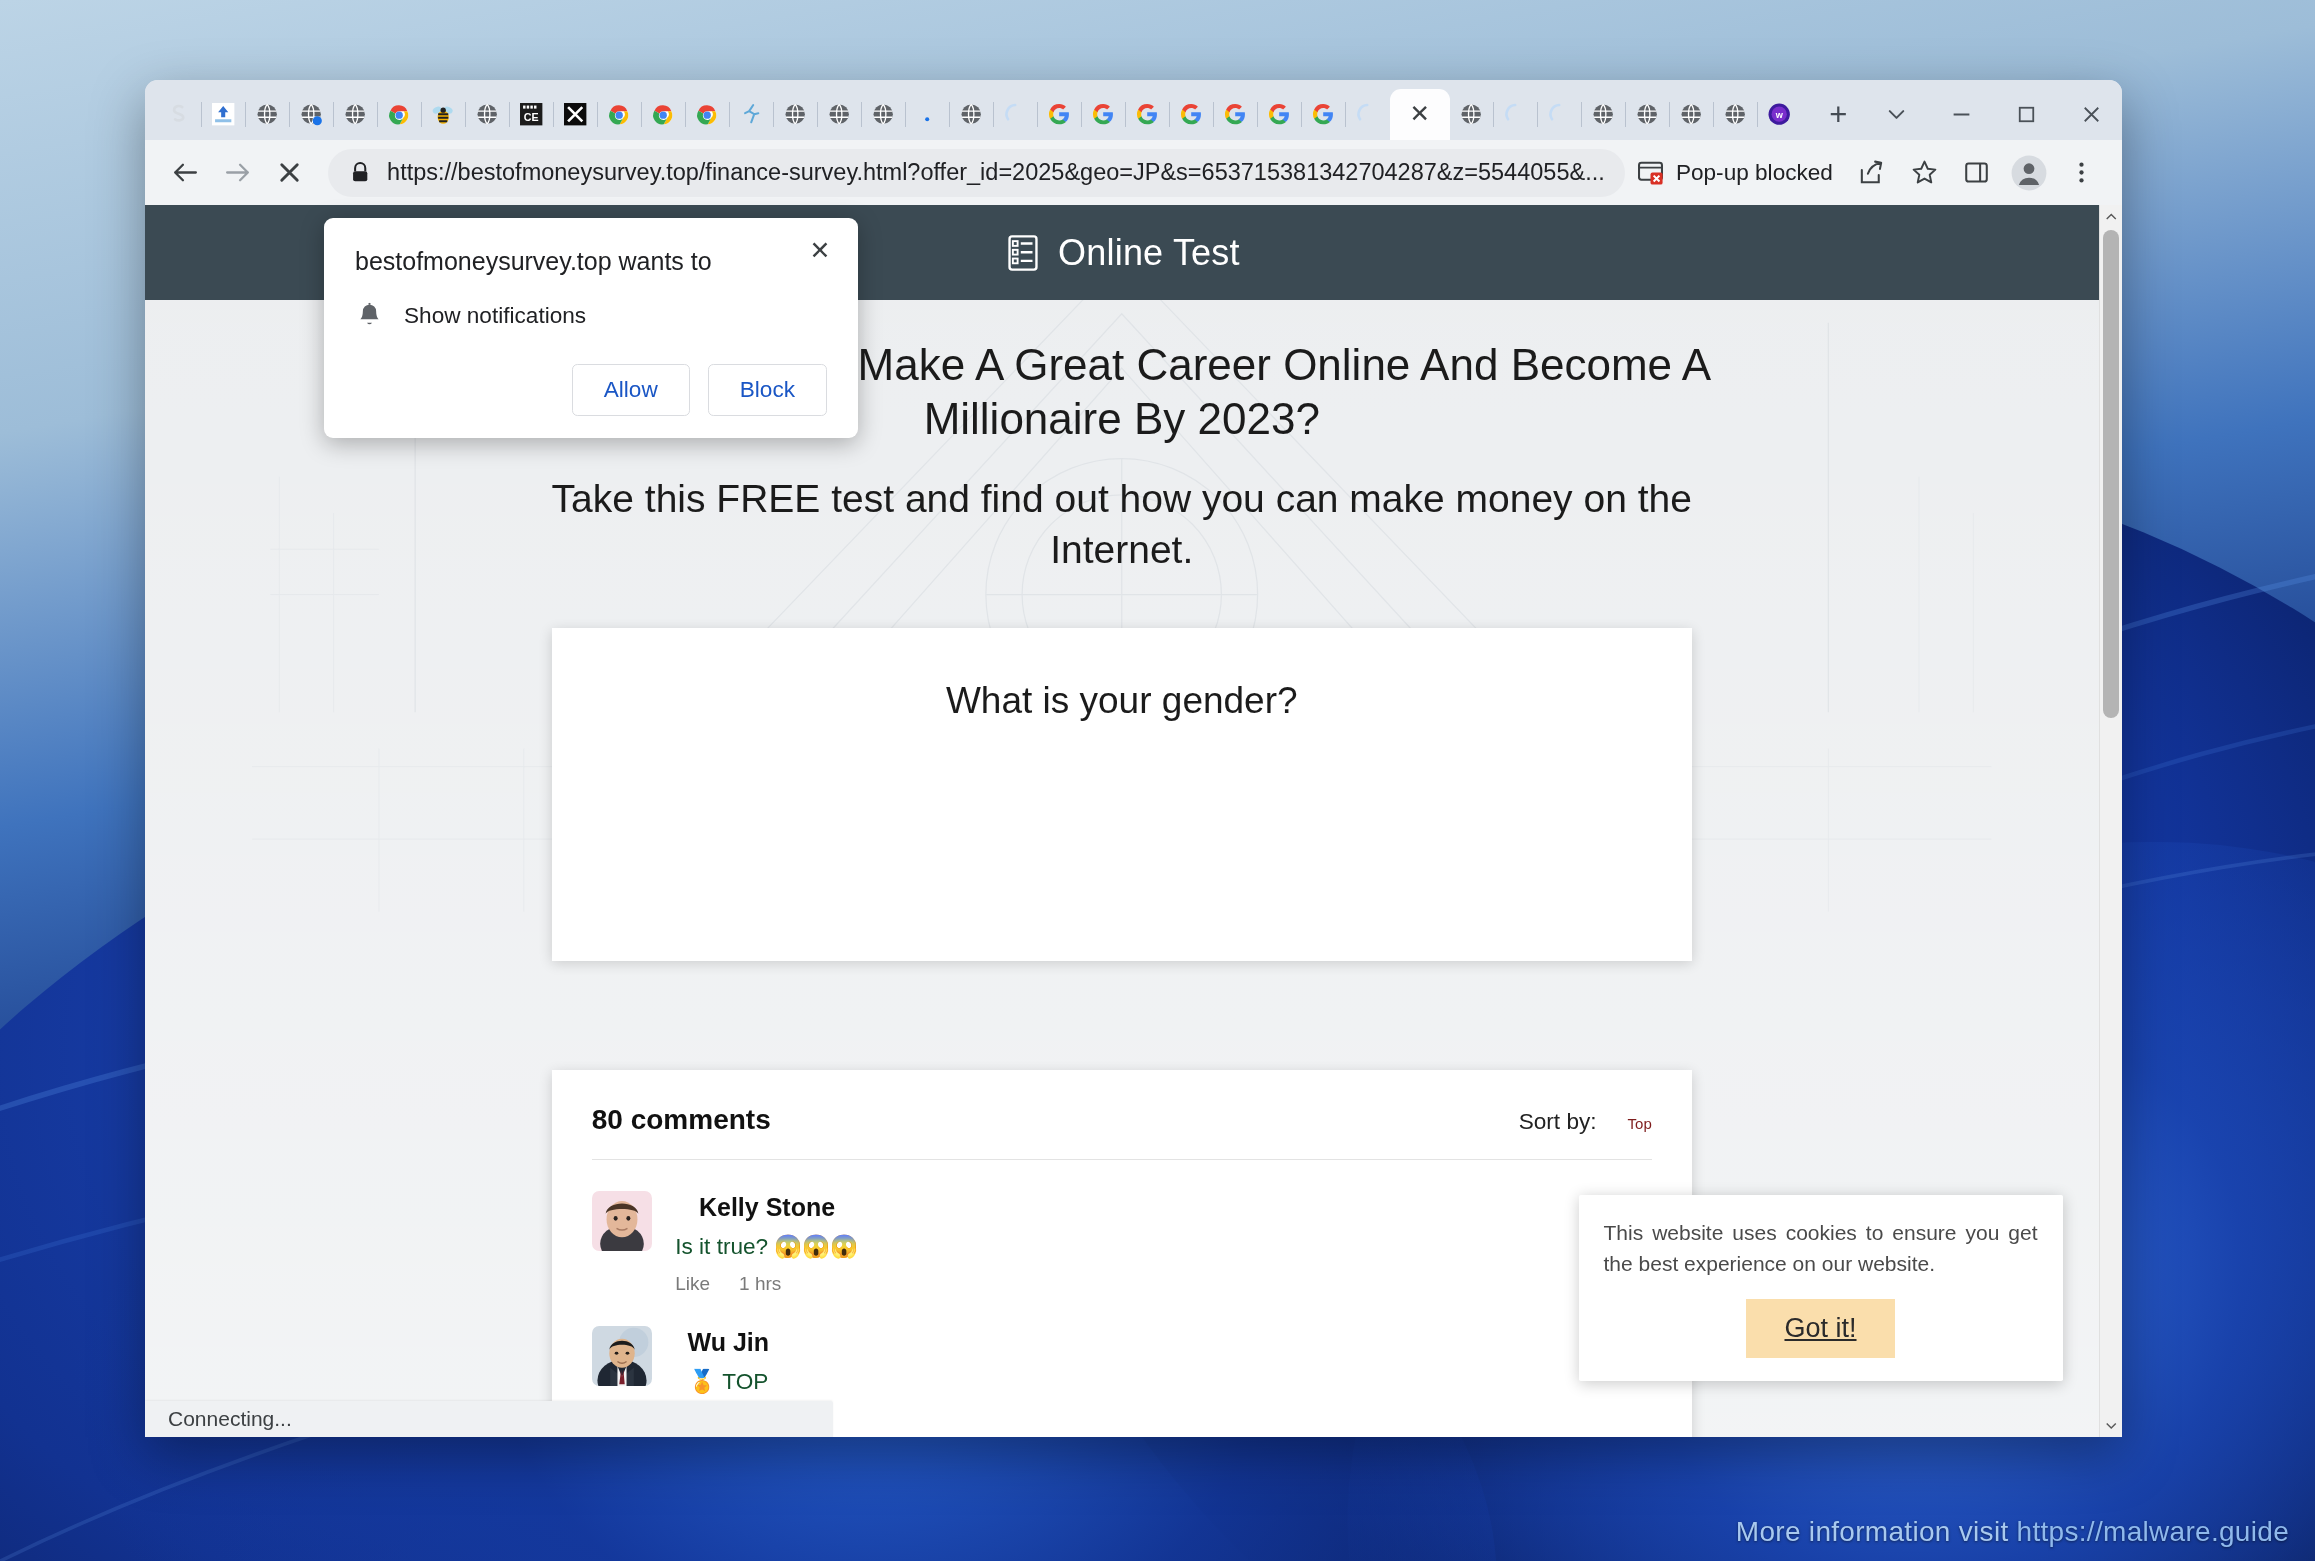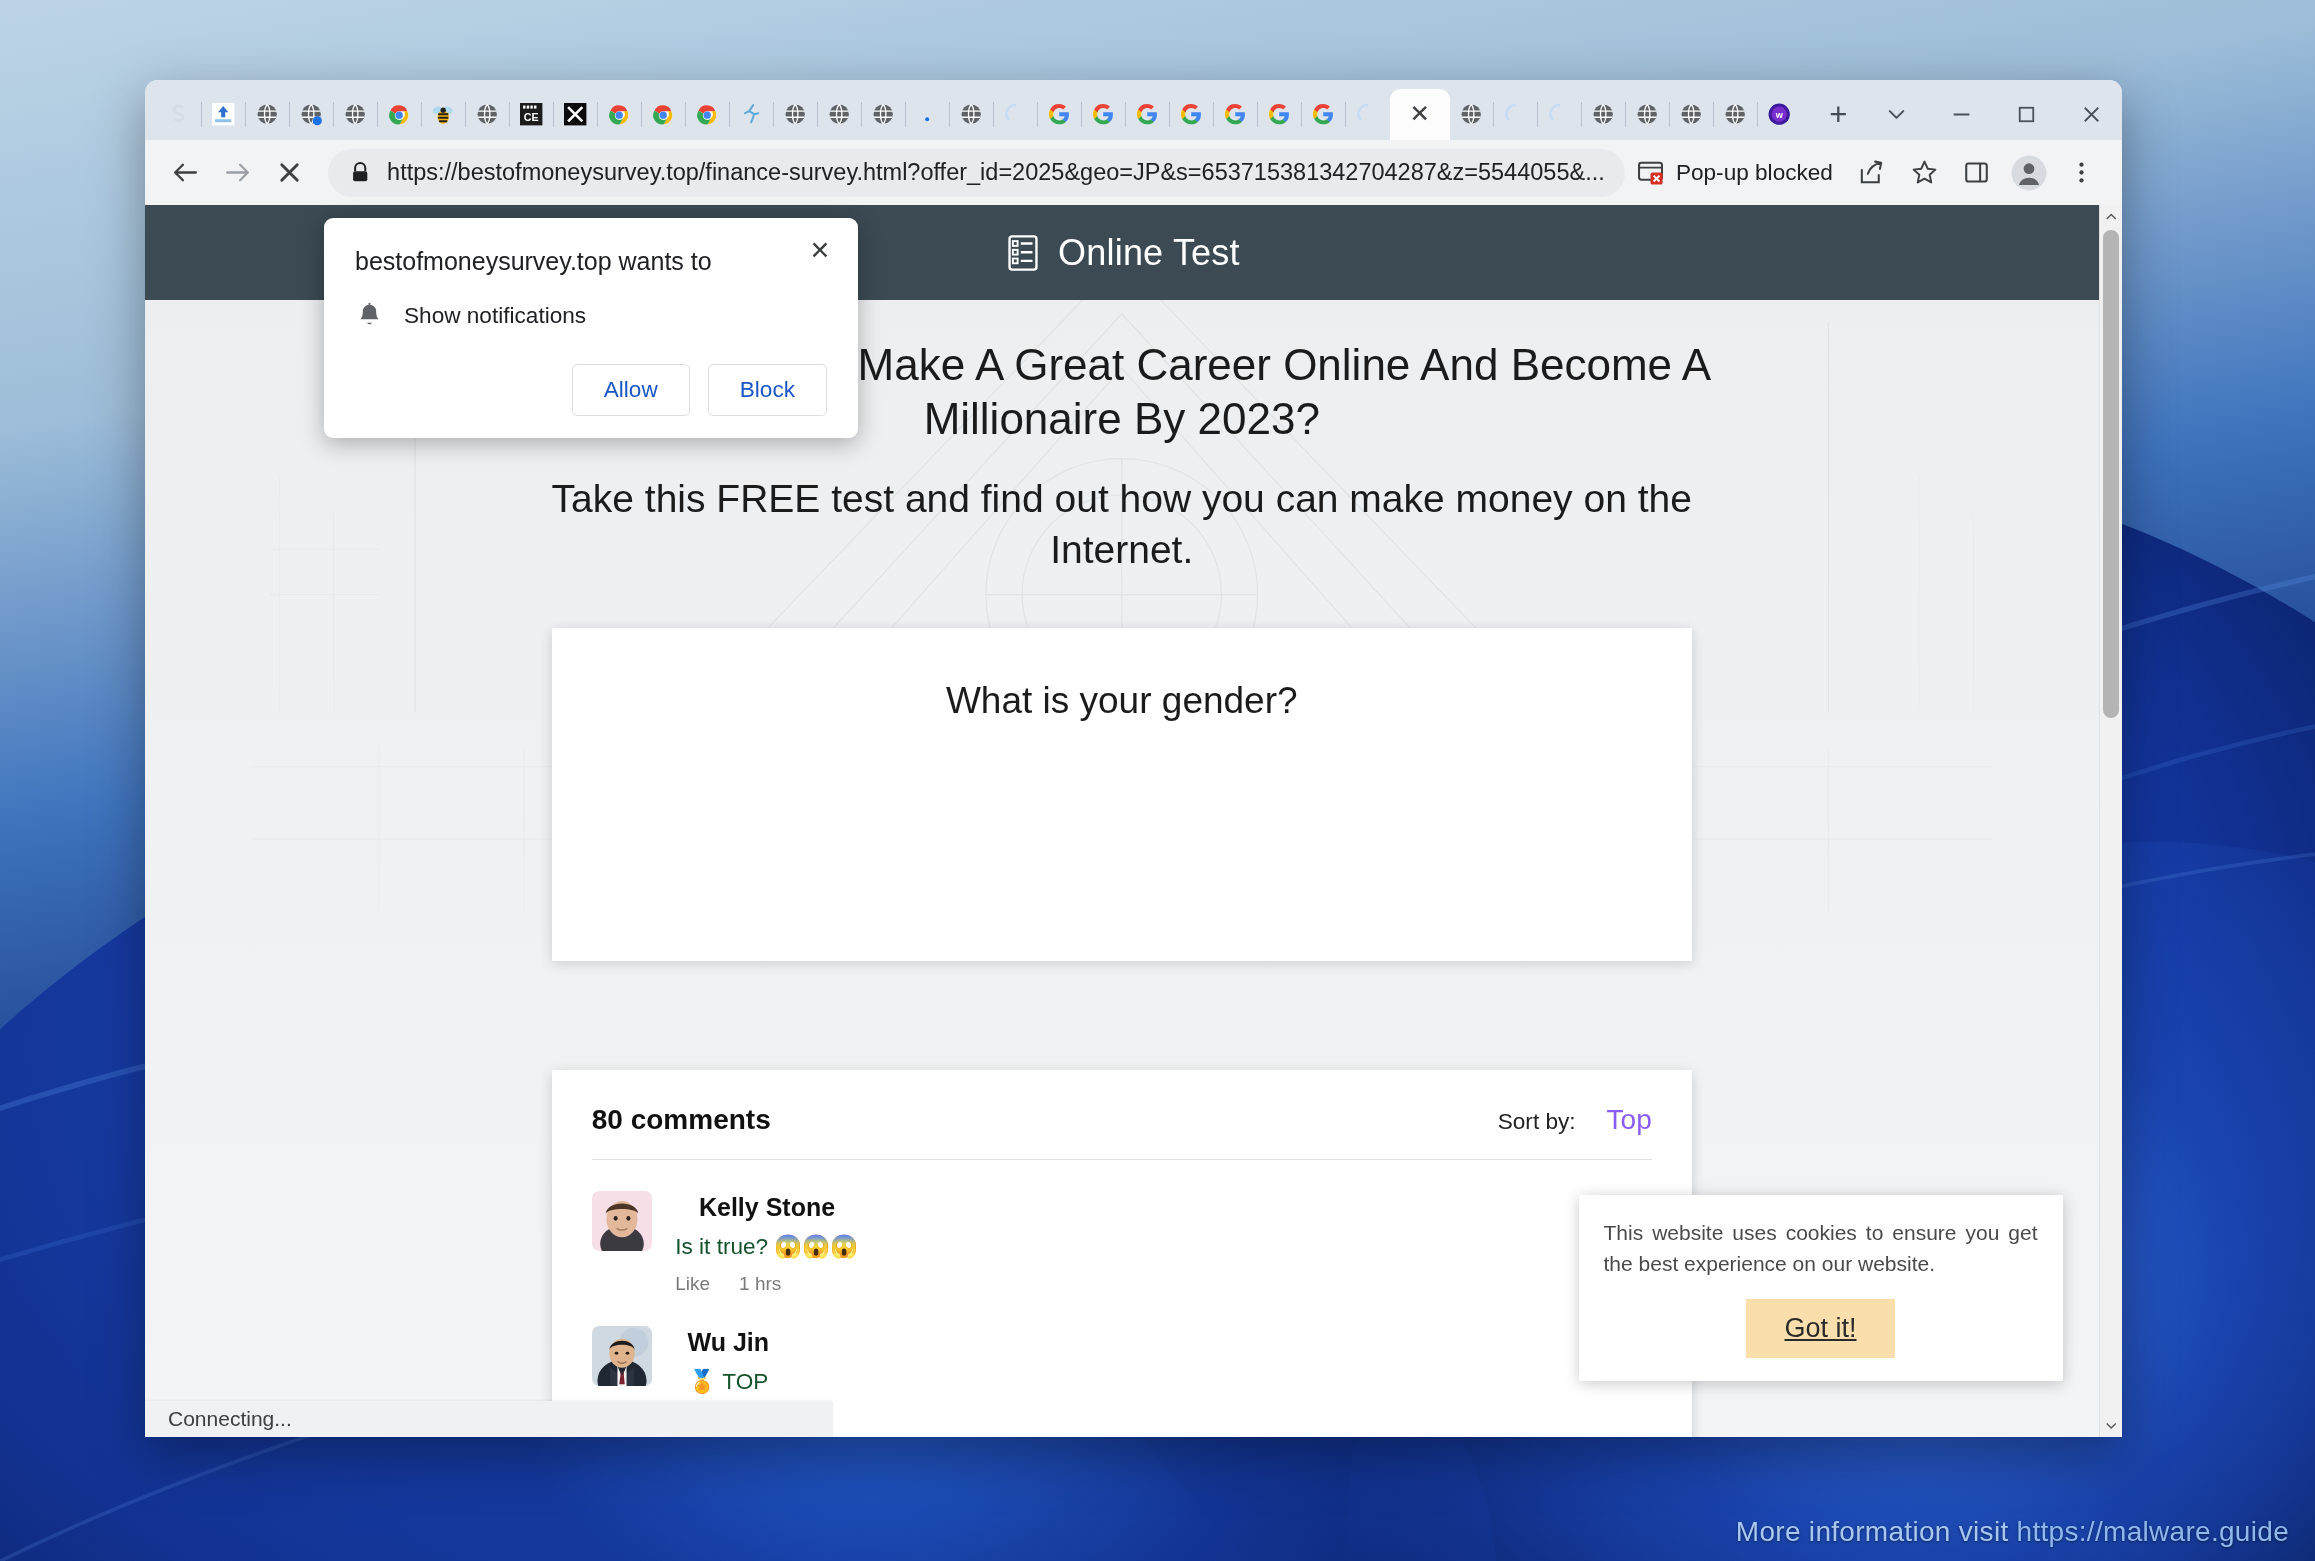--- a/index.html
+++ b/index.html
@@ -293,21 +293,21 @@
     padding-bottom: 23.5px;
     border-bottom: 1.8px solid #e3e3e3;
   }
   #comments-count {
     font-size: 28px;
     font-weight: bold;
     color: #111;
   }
   #comments-sort { display: flex; align-items: baseline; gap: 31px; }
   #comments-sort .sortlabel { font-size: 22.6px; color: #222; }
-  #comments-sort .sortval { font-size: 28px; color: #8b5cf6; }
+  #comments-sort .sortval { font-size: 15px; color: #7f1d1d; }
 
   .comment {
     display: flex;
     gap: 23.5px;
     padding-top: 31px;
   }
   .avatar {
     width: 60px; height: 60px;
     border-radius: 7.2px;
     flex: 0 0 60px;

